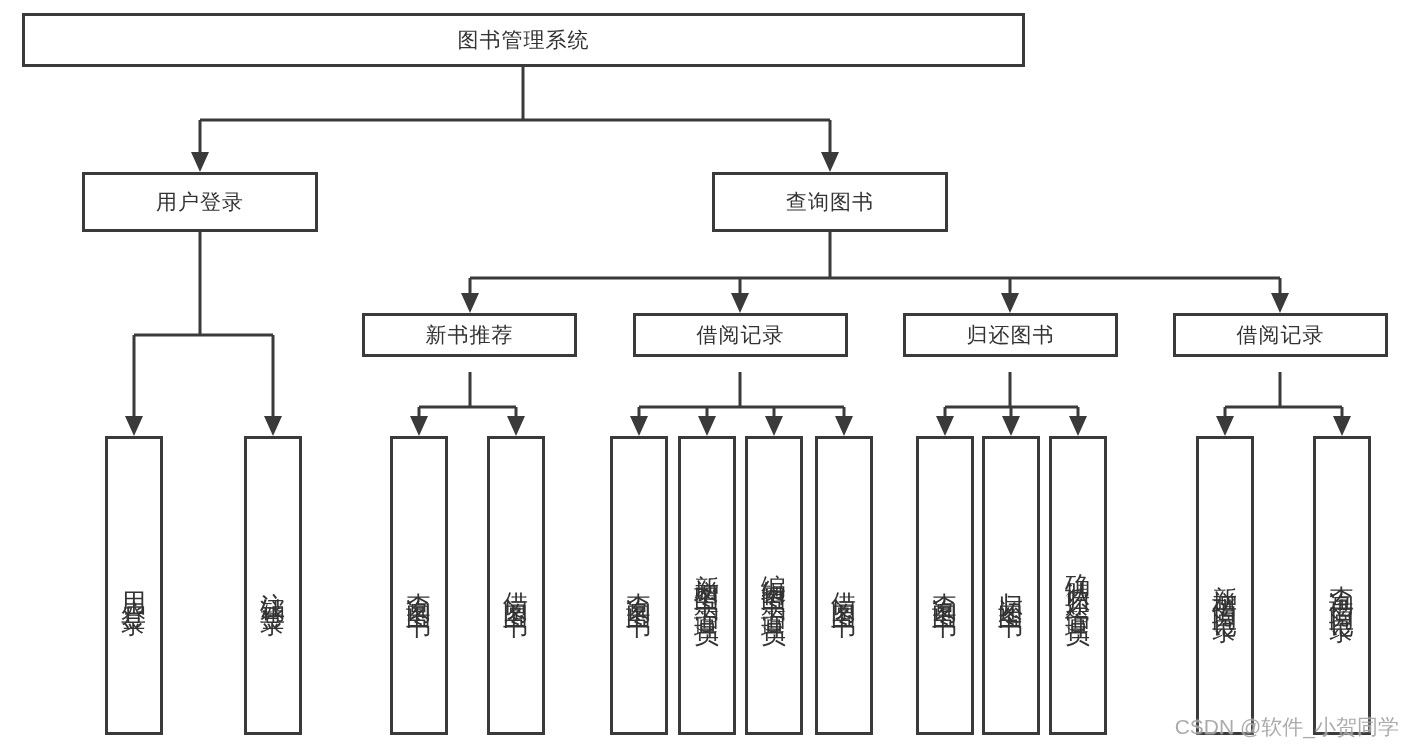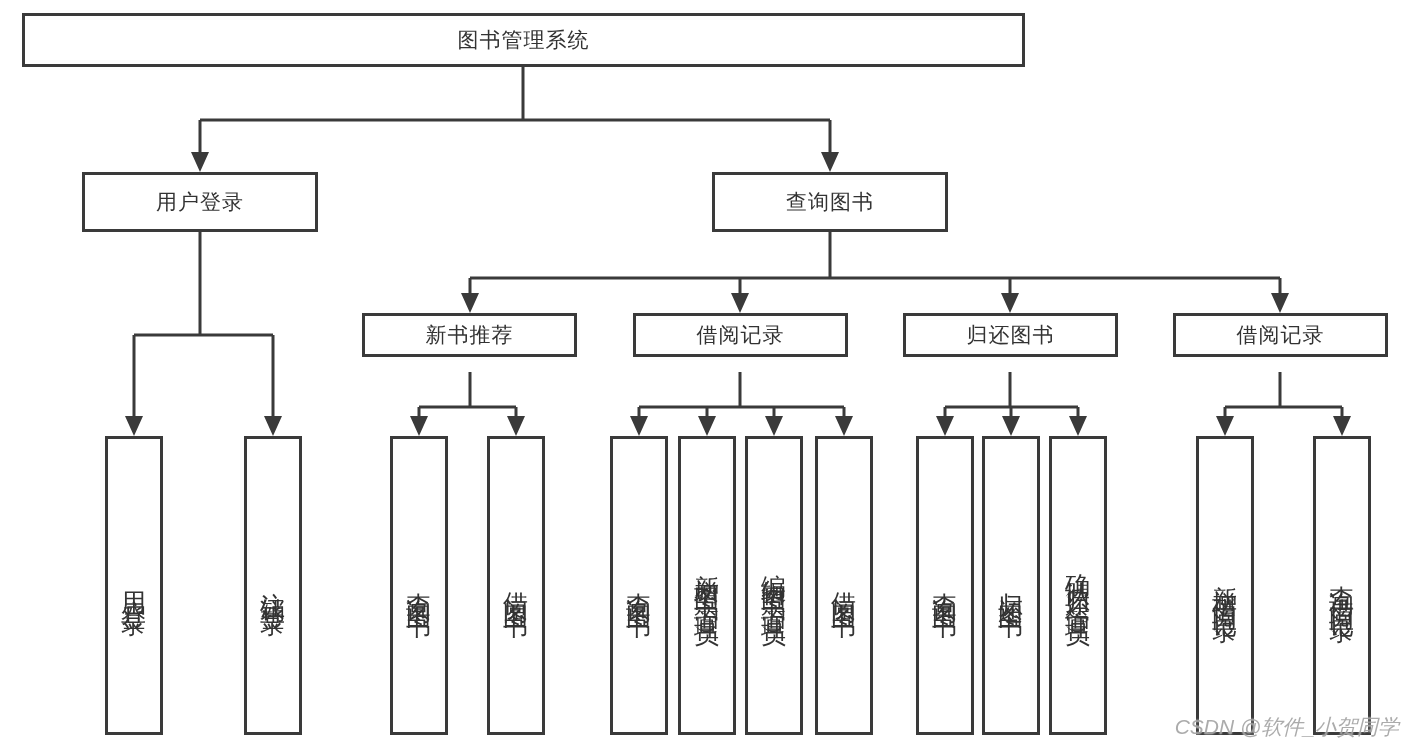--- a/index.html
+++ b/index.html
@@ -45,21 +45,20 @@
     letter-spacing:7px;
   }
   .watermark{
     position:absolute;
     right:6px;top:713px;
     font-size:21px;
     color:rgba(150,150,150,0.8);
     text-shadow:0 0 2px #ffffff;
     white-space:nowrap;
     z-index:5;
-    font-style:italic;
   }
 </style>
 </head>
 <body>
 
 <div id="stage">
 
   <svg id="connectors" viewBox="0 0 1405 747" xmlns="http://www.w3.org/2000/svg">
     <path fill="none" stroke="#3a3a3a" stroke-width="3" d="M523 67 V120 M200 120 H830 M200 120 V154 M830 120 V154
          M200 232 V335 M134 335 H273 M134 335 V418 M273 335 V418

